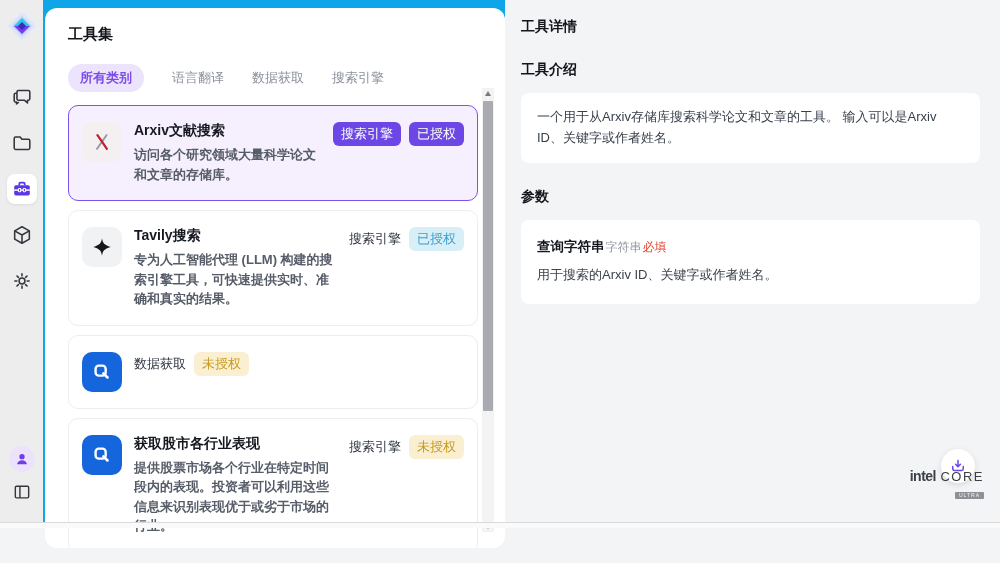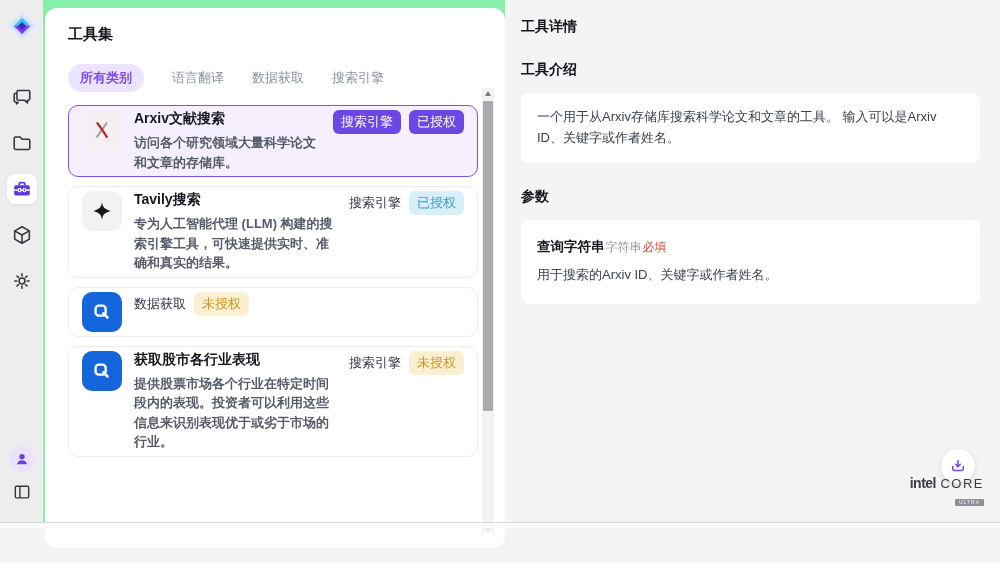--- a/index.html
+++ b/index.html
@@ -1,37 +1,37 @@
 <!DOCTYPE html>
 <html><head>
 <meta charset="utf-8">
 <style>
   * { margin:0; padding:0; box-sizing:border-box; }
   html,body { width:1000px; height:563px; }
   body { font-family:"Liberation Sans","DejaVu Sans",sans-serif; background:#f3f4f5; overflow:hidden; }
-  #app { position:relative; width:1000px; height:528px; background:#86efac; }
+  #app { position:relative; width:1000px; height:528px; background:#0ea5e9; }
 
   
   .sidebar { position:absolute; left:0; top:0; width:43px; height:100%; background:#ededee; display:flex; flex-direction:column; align-items:center; }
   .logo { width:32px; height:32px; margin-top:10px; }
   .nav { display:flex; flex-direction:column; align-items:center; gap:16px; margin-top:40px; }
   .nav-item { width:30px; height:30px; display:flex; align-items:center; justify-content:center; border-radius:8px; cursor:pointer; }
   .nav-item.active { background:#ffffff; box-shadow:0 1px 3px rgba(0,0,0,.08); }
   .sidebar .spacer { flex:1; }
   .sidebar-bottom { display:flex; flex-direction:column; align-items:center; gap:10px; margin-bottom:26px; }
   .avatar-circle { width:26px; height:26px; border-radius:50%; background:#ece2fc; display:flex; align-items:center; justify-content:center; }
 
   
   .list-panel { position:absolute; left:45px; top:8px; width:460px; height:540px; background:#ffffff; border-radius:12px; padding:17px 0 0 23px; overflow:hidden; }
   .list-title { font-size:15px; font-weight:bold; color:#14161c; }
   .tabs { display:flex; align-items:center; gap:28px; margin-top:20px; font-size:13px; }
   .tab { color:#8b909c; cursor:pointer; white-space:nowrap; }
   .tab.active { background:#ece3fc; color:#7c4be8; padding:5px 12px; border-radius:14px; font-weight:bold; }
   .cards { margin-top:13px; width:410px; display:flex; flex-direction:column; gap:9px; }
-  .card { background:#fff; border:1px solid #ebedf1; border-radius:10px; padding:4px 13px; display:flex; gap:12px; cursor:pointer; }
+  .card { background:#fff; border:1px solid #ebedf1; border-radius:10px; padding:16px 13px; display:flex; gap:12px; cursor:pointer; }
   .card.selected { background:#f5effe; border:1.5px solid #7b52ee; }
   .tool-icon { width:40px; height:40px; border-radius:10px; background:#f1f2f4; flex:0 0 40px; display:flex; align-items:center; justify-content:center; }
   .tool-icon.blue { background:#1566dd; }
   .tool-text { flex:1; min-width:0; }
   .tool-name { font-size:14px; font-weight:bold; color:#15181f; margin-bottom:5px; }
   .tool-desc { font-size:13px; color:#565c68; line-height:1.5;font-weight:bold; }
   .badges { display:flex; gap:8px; align-items:center; flex:0 0 auto; height:24px; }
   .badge { font-size:13px; border-radius:6px; padding:3px 8px; white-space:nowrap; }
   .badge-purple { background:#6c47e5; color:#ffffff; }
   .badge-cyan { background:#d8eff7; color:#3d9fcf; }
@@ -52,21 +52,21 @@
   .white-card { background:#ffffff; border-radius:8px; margin-top:14px; padding:14px 16px; font-size:13px; color:#383f4a; line-height:1.6; }
   .param-card { padding:16px 16px 18px 16px; }
   .param-head { display:flex; align-items:baseline; gap:1px; }
   .param-name { font-size:13.5px; font-weight:bold; color:#14171e; }
   .param-type { font-size:12px; color:#8d929e; }
   .param-required { font-size:12px; color:#e0452e; }
   .param-desc { margin-top:8px; font-size:13px; color:#3c424d; }
 
   
   .download-btn { position:absolute; right:25px; bottom:45px; width:34px; height:34px; border-radius:50%; background:#ffffff; box-shadow:0 2px 6px rgba(0,0,0,.12); display:flex; align-items:center; justify-content:center; cursor:pointer; }
-  .intel-logo { position:absolute; right:16px; bottom:21px; text-align:right; color:#3c4045; line-height:1; }
+  .intel-logo { position:absolute; right:16px; bottom:28px; text-align:right; color:#3c4045; line-height:1; }
   .intel-word { font-size:14px; font-weight:bold; letter-spacing:-.5px; }
   .core-word { font-size:13px; letter-spacing:1.5px; font-weight:400; }
   .ultra-badge { display:inline-block; margin-top:2px; background:#8d9197; color:#f2f2f2; font-size:5px; letter-spacing:1px; padding:1px 4px; border-radius:1px; }
 
   .bottom-strip { position:absolute; left:0; bottom:0; width:100%; height:6px; background:#fafafa; border-top:1px solid #d9dadc; }
 
   svg { display:block; }
 </style>
 </head>
 <body>

